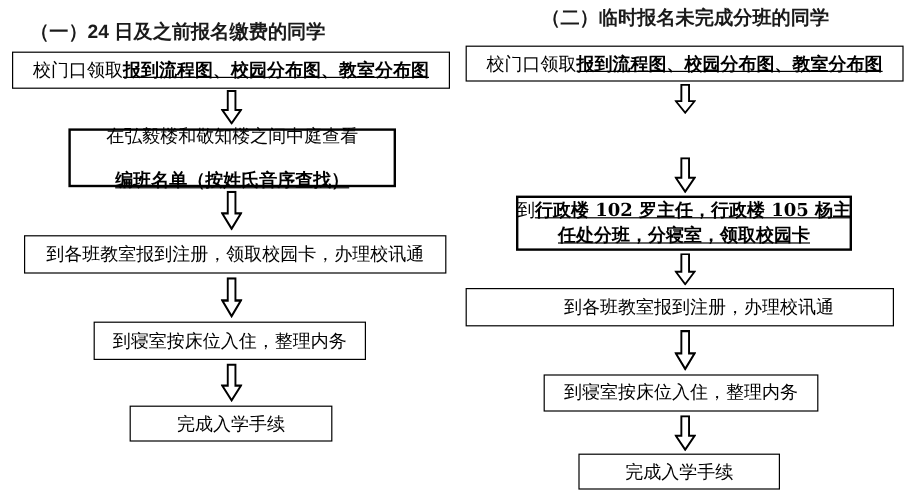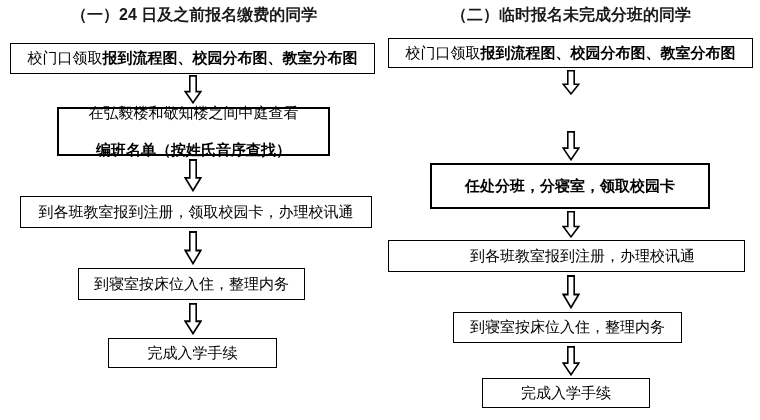--- a/index.html
+++ b/index.html
@@ -3,26 +3,26 @@
 <meta charset="utf-8">
 <style>
   html,body{margin:0;padding:0;background:#ffffff;}
   .page{position:relative;width:760px;height:420px;background:#ffffff;overflow:hidden;
         font-family:"DejaVu Serif","Liberation Serif",serif;color:#000;}
   .flow-column{position:absolute;top:0;width:366px;height:420px;}
   #col-1{left:10px;}
   #col-2{left:388px;}
   .col-title{position:absolute;font-family:"Liberation Sans","DejaVu Sans",sans-serif;
              font-weight:700;font-size:16px;color:#1a1a1a;white-space:nowrap;}
-  #col-1 .col-title{left:15px;top:5px;margin-left:46px;}
+  #col-1 .col-title{left:15px;top:17px;}
   #col-2 .col-title{left:0;top:5px;width:100%;text-align:center;}
   .step-box{position:absolute;box-sizing:border-box;border:1.5px solid #000;background:#fff;
             display:flex;flex-direction:column;justify-content:center;align-items:center;
             text-align:center;font-size:15px;line-height:21px;white-space:nowrap;}
-  .step-box b{font-weight:700;}
+  .step-box b{font-weight:700;text-decoration:underline;}
   .flow-arrow{position:absolute;left:50%;transform:translateX(-50%);width:18px;}
   .flow-arrow svg{display:block;width:100%;height:100%;}
 
   
   #col-1 .step-1{left:0;   top:43px; width:365px;height:31px;}
   #col-1 .step-2{left:47px;top:107px;width:273px;height:49px;border-width:2px;gap:16px;}
   #col-1 .step-3{left:10px;top:196px;width:352px;height:32px;}
   #col-1 .step-4{left:68px;top:268px;width:227px;height:32px;}
   #col-1 .step-5{left:98px;top:338px;width:169px;height:30px;}
   #col-1 .arrow-1{top:75px; height:29px;}
@@ -95,20 +95,21 @@
         <svg viewBox="0 0 18 28" preserveAspectRatio="none" xmlns="http://www.w3.org/2000/svg">
           <path d="M5.8 0.8 L12.2 0.8 L12.2 16 L16.8 16 L9 26.8 L1.2 16 L5.8 16 Z" fill="#ffffff" stroke="#000000" stroke-width="1.6" stroke-linejoin="miter"></path>
         </svg>
       </div>
       <div class="flow-arrow arrow-2">
         <svg viewBox="0 0 18 28" preserveAspectRatio="none" xmlns="http://www.w3.org/2000/svg">
           <path d="M5.8 0.8 L12.2 0.8 L12.2 16 L16.8 16 L9 26.8 L1.2 16 L5.8 16 Z" fill="#ffffff" stroke="#000000" stroke-width="1.6" stroke-linejoin="miter"></path>
         </svg>
       </div>
       <div class="step-box step-3">
+        <div><span>到</span><b>行政楼 102 罗主任，行政楼 105 杨主</b></div>
         <div><b>任处分班，分寝室，领取校园卡</b></div>
       </div>
       <div class="flow-arrow arrow-3">
         <svg viewBox="0 0 18 28" preserveAspectRatio="none" xmlns="http://www.w3.org/2000/svg">
           <path d="M5.8 0.8 L12.2 0.8 L12.2 16 L16.8 16 L9 26.8 L1.2 16 L5.8 16 Z" fill="#ffffff" stroke="#000000" stroke-width="1.6" stroke-linejoin="miter"></path>
         </svg>
       </div>
       <div class="step-box step-4">
         <div><span>到各班教室报到注册，办理校讯通</span></div>
       </div>

